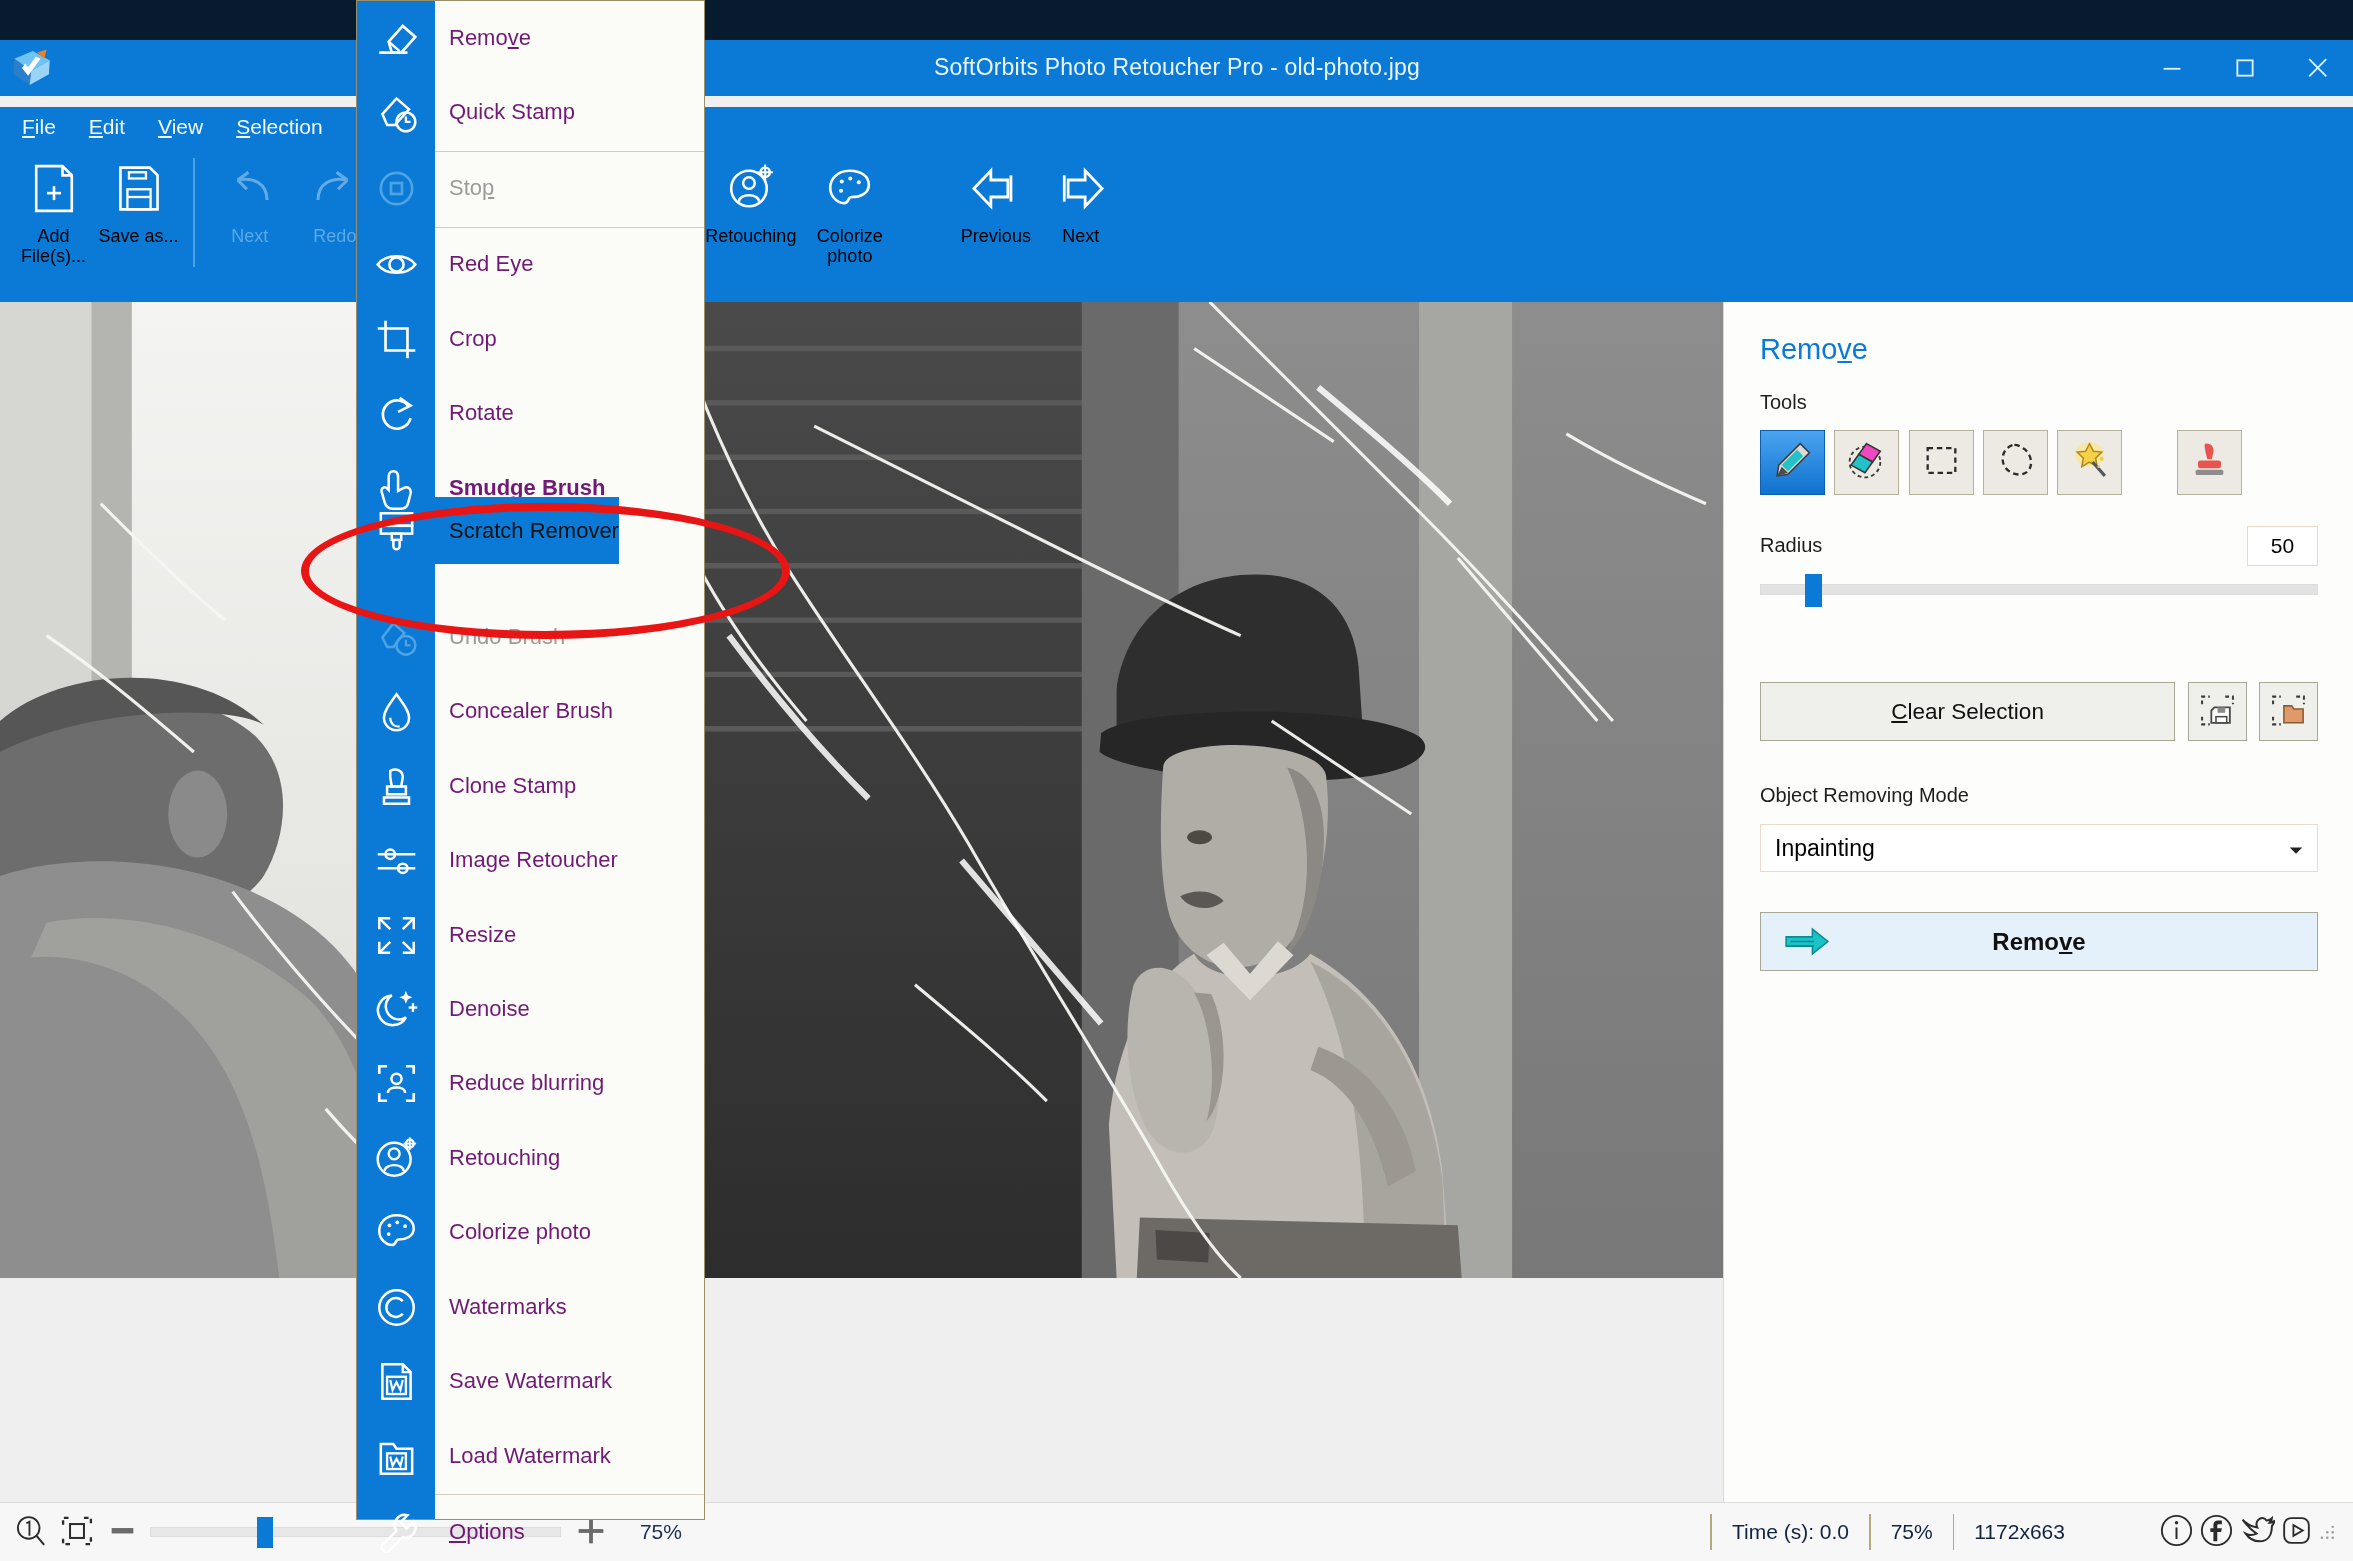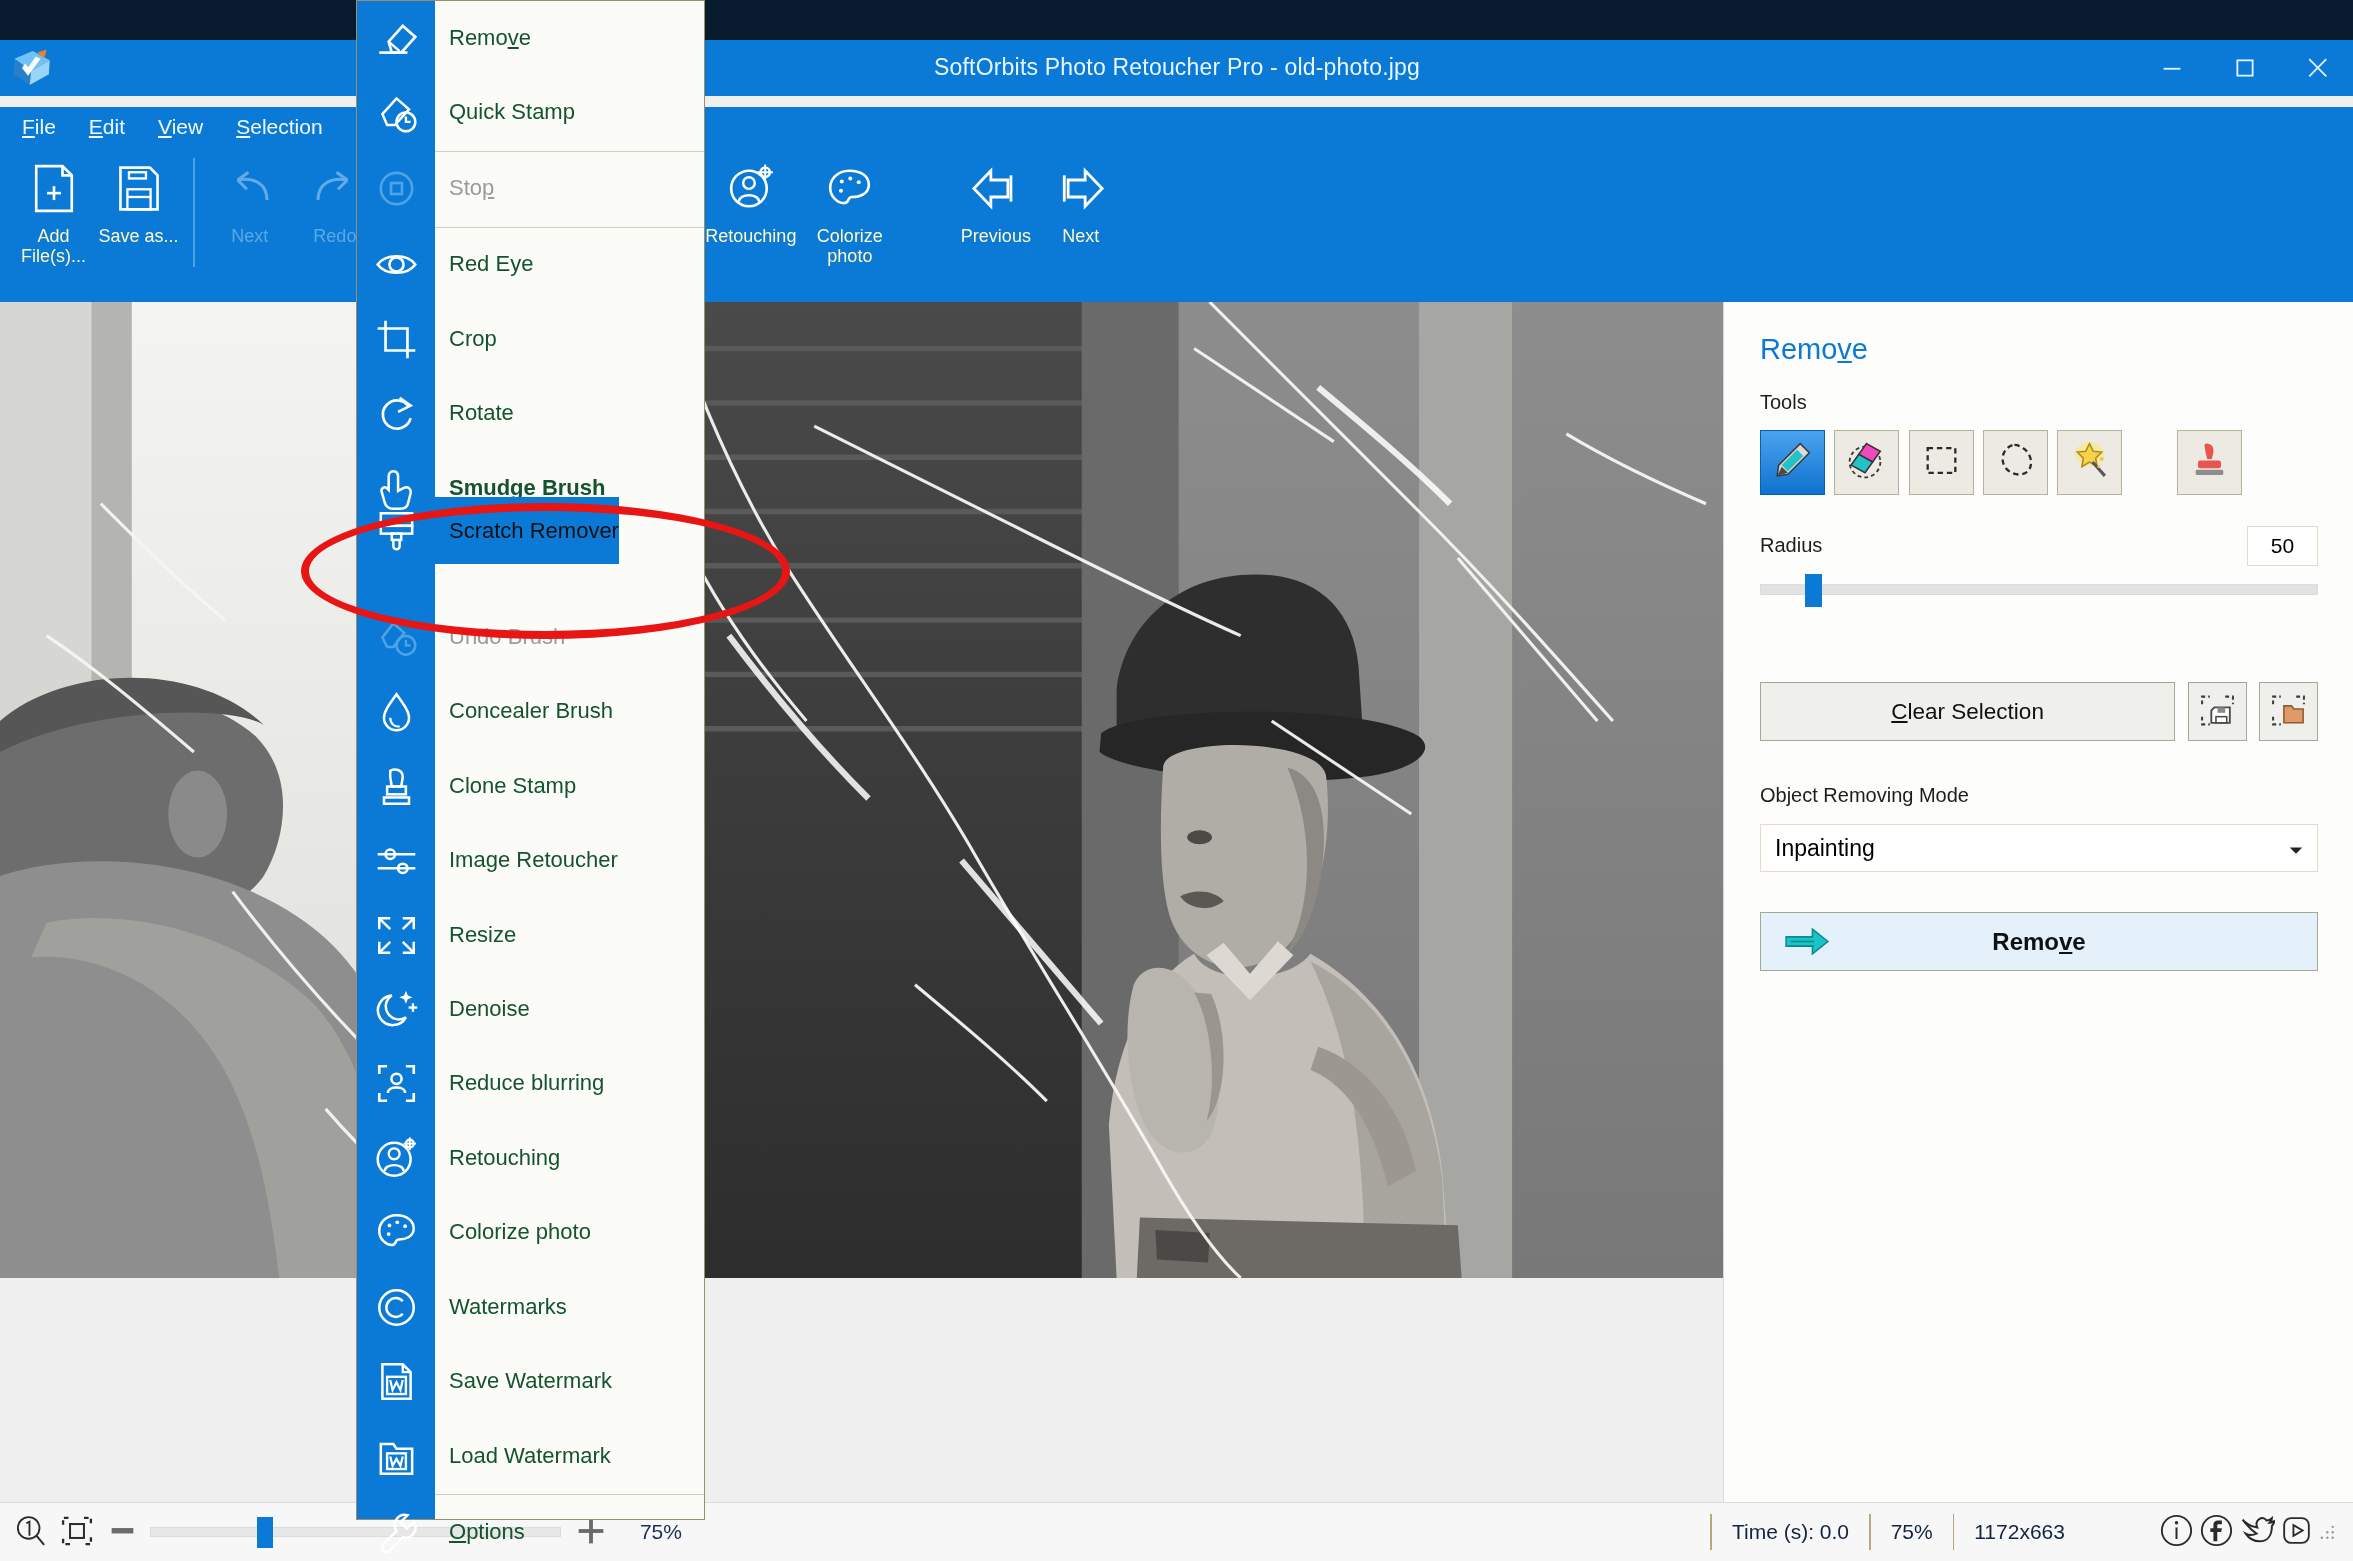--- a/index.html
+++ b/index.html
@@ -49,21 +49,21 @@
   }
   .menu-bar-item u{ text-decoration:underline; }
   
   #ribbon{
     height:155px; background:#0a7ad6; flex:0 0 auto;
     display:flex; align-items:flex-start; padding-left:11px; position:relative;
   }
   .ribbon-btn{
     width:85px; min-height:132px; display:flex; flex-direction:column;
     align-items:center; justify-content:flex-start; padding-top:11px;
-    color:#fef9c3; font-size:18px; text-align:center; line-height:1.12;
+    color:#000000; font-size:18px; text-align:center; line-height:1.12;
   }
   .ribbon-btn.wide{ width:99px; }
   .ribbon-btn .ri-icon{ height:60px; display:flex; align-items:center; justify-content:center; }
   .ribbon-btn .ri-label{ margin-top:7.8px; }
   .ribbon-btn.disabled{ color:#5aa9e4; }
   .ribbon-btn.disabled svg{ opacity:.45; }
   .ribbon-sep{
     width:1.6px; height:109px; background:#4ba3e4; margin:11px 12.4px 0 12.4px;
   }
   .ribbon-gap{ width:54px; }
@@ -169,21 +169,21 @@
   #menu-items-col{ flex:1 1 auto; position:relative; }
   .menu-row{
     position:absolute; left:0; width:100%; display:flex; align-items:center;
   }
   .menu-icon-slot{
     position:absolute; left:0; width:78px; display:flex; align-items:center;
     justify-content:center; color:#fff;
   }
   .menu-label{
     position:absolute; left:78px; display:flex; align-items:center;
-    font-size:22px; color:#14532d; padding-left:14px; height:100%;
+    font-size:22px; color:#701a75; padding-left:14px; height:100%;
   }
   .menu-row.selected .menu-label{ background:#0a7ad6; color:#101010; }
   .menu-row.disabled .menu-label{ color:#9b9b9b; }
   .menu-row.disabled .menu-icon-slot{ opacity:.45; }
   .menu-row.partial .menu-label{ font-weight:bold; }
   .menu-sep{
     position:absolute; left:78px; right:0; height:0.8px; background:#d2cfc2;
   }
   .menu-label u{ text-decoration:underline; }
   

